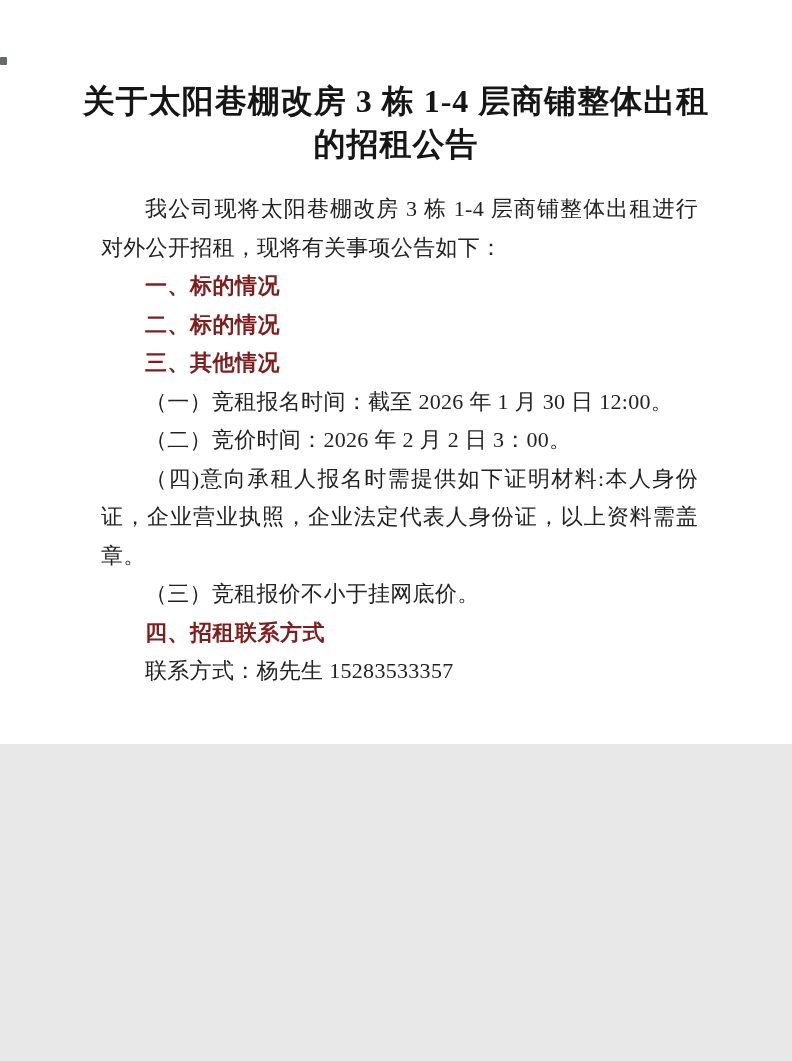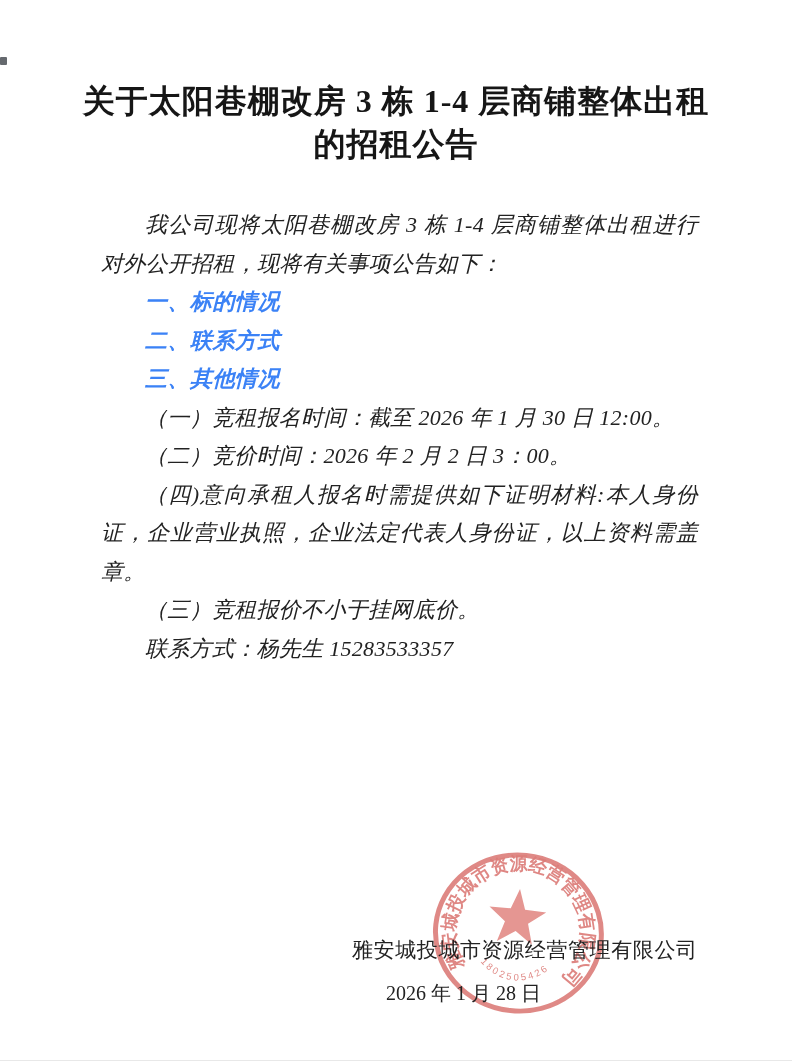--- a/index.html
+++ b/index.html
@@ -1,20 +1,20 @@
 <!DOCTYPE html>
 <html><head>
 <meta charset="utf-8">
 <style>
   * { margin: 0; padding: 0; box-sizing: border-box; }
   html, body { background: #e8e8e8; }
   .page {
     position: relative;
     width: 792px;
-    height: 1060px;
+    height: 744px;
     background: #ffffff;
     overflow: hidden;
     font-family: "Liberation Serif", "DejaVu Serif", serif;
     color: #1e1e1e;
     margin: 0 auto;
   }
   .scan-speck {
     position: absolute;
     left: 0px; top: 57px;
     width: 7px; height: 8px;
@@ -25,36 +25,35 @@
   .title {
     padding-top: 80px;
     text-align: center;
     font-size: 32px;
     line-height: 43px;
     font-weight: 700;
     letter-spacing: 1px;
     color: #161616;
   }
   .content {
-    margin-top: 40px;
+    margin-top: 24px;
     padding: 0 94px 0 101px;
-    font-style: italic;
   }
   .para {
     font-size: 22px;
     line-height: 38.5px;
     text-indent: 2em;
     text-align: justify;
     letter-spacing: 0.3px;
     color: #222222;
   }
   .para.heading {
     font-family: "Liberation Sans", "DejaVu Sans", sans-serif;
     font-weight: 700;
-    color: #3b82f6;
+    color: #7f1d1d;
     letter-spacing: 0.5px;
     text-align: left;
   }
   .signature {
     position: absolute;
     top: 936px;
     left: 352px;
     z-index: 3;
   }
   .sig-company {
@@ -92,26 +91,27 @@
   <div class="scan-speck"></div>
 
   <div class="title">
     <div>关于太阳巷棚改房 3 栋 1-4 层商铺整体出租</div>
     <div>的招租公告</div>
   </div>
 
   <div class="content">
       <div class="para body">我公司现将太阳巷棚改房 3 栋 1-4 层商铺整体出租进行对外公开招租，现将有关事项公告如下：</div>
       <div class="para heading">一、标的情况</div>
-      <div class="para heading">二、联系方式</div>
+      <div class="para heading">二、标的情况</div>
       <div class="para heading">三、其他情况</div>
       <div class="para body">（一）竞租报名时间：截至 2026 年 1 月 30 日 12:00。</div>
       <div class="para body">（二）竞价时间：2026 年 2 月 2 日 3：00。</div>
       <div class="para body">（四)意向承租人报名时需提供如下证明材料:本人身份证，企业营业执照，企业法定代表人身份证，以上资料需盖章。</div>
       <div class="para body">（三）竞租报价不小于挂网底价。</div>
+      <div class="para heading">四、招租联系方式</div>
       <div class="para body">联系方式：杨先生 15283533357</div>
     </div>
 
   <div class="signature">
     <div class="sig-company">雅安城投城市资源经营管理有限公司</div>
     <div class="sig-date">2026 年 1 月 28 日</div>
   </div>
 
   <div class="seal">
     <svg viewBox="0 0 180 172" xmlns="http://www.w3.org/2000/svg">

